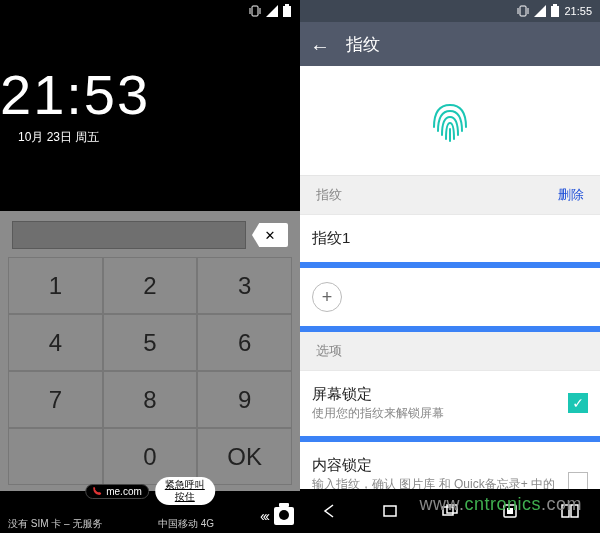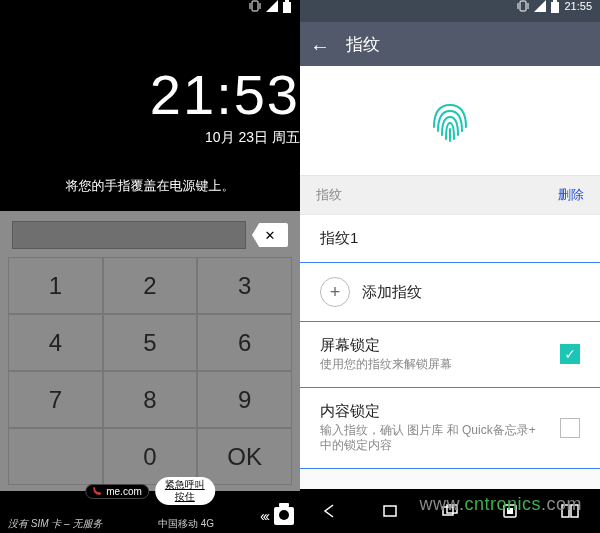--- a/index.html
+++ b/index.html
@@ -2,54 +2,54 @@
 <html><head>
 <meta charset="utf-8">
 <style>
   * { box-sizing: border-box; margin: 0; padding: 0; }
   body { width: 600px; height: 533px; background: #fff; font-family: "Helvetica Neue", Arial, sans-serif; position: relative; overflow: hidden; }
   .container { display: flex; width: 600px; height: 533px; }
   .phone { width: 300px; height: 533px; position: relative; overflow: hidden; }
   
   
   .left { background: #000; color: #fff; }
-  .statusbar { height: 22px; display: flex; align-items: flex-start; justify-content: flex-end; padding: 0 8px; font-size: 11px; gap: 4px; }
+  .statusbar { height: 22px; display: flex; align-items: center; justify-content: flex-end; padding: 0 8px; font-size: 11px; gap: 4px; }
   .statusbar .icn { display: inline-flex; }
-  .clock-big { text-align: right; margin-top: 40px; }
+  .clock-big { text-align: left; margin-top: 40px; }
   .clock-big .time { font-size: 56px; font-weight: 200; letter-spacing: 2px; }
-  .clock-big .date { font-size: 14px; margin-top: 2px; }
+  .clock-big .date { font-size: 12px; margin-top: 2px; margin-left: 18px; }
   .hint { text-align: center; font-size: 13px; margin-top: 30px; }
   .pinpad { background: #8b8b8b; position: absolute; bottom: 42px; left: 0; right: 0; height: 280px; padding: 8px; }
   .pin-input-row { display: flex; align-items: center; gap: 6px; padding: 2px 4px 8px; }
   .pin-input { flex: 1; height: 28px; background: #6f6f6f; border: 1px solid #5a5a5a; }
   .backspace { width: 36px; height: 24px; background: #fff; border-radius: 2px; display: flex; align-items: center; justify-content: center; color: #000; font-size: 13px; position: relative; clip-path: polygon(20% 0, 100% 0, 100% 100%, 20% 100%, 0 50%); }
   .grid { display: grid; grid-template-columns: repeat(3,1fr); grid-template-rows: repeat(4,1fr); height: 228px; }
   .key { border: 0.5px solid #777; display: flex; align-items: center; justify-content: center; font-size: 24px; font-weight: 300; color: #222; }
   .bottombar { position: absolute; bottom: 0; left: 0; right: 0; height: 42px; background: #000; display: flex; align-items: center; justify-content: space-between; padding: 0 20px; }
   .emerg { display: flex; align-items: center; gap: 6px; position: absolute; left: 50%; transform: translateX(-50%); top: -14px; }
   .emerg-call { background: #000; border-radius: 16px; padding: 1px 6px; display: flex; align-items: center; gap: 4px; color:#fff; font-size:10px; border:1px solid #444;}
   .emerg-btn { background: #fff; color: #000; border-radius: 14px; padding: 2px 10px; font-size: 10px; line-height: 1.2; text-align: center; text-decoration: underline; }
-  .btm-left { font-size: 10px; color: #ccc; display:flex; flex-direction:column; gap:1px; align-items:flex-start; position:absolute; bottom:2px; left:8px;font-style:italic;}
+  .btm-left { font-size: 10px; color: #ccc; display:flex; flex-direction:column; gap:1px; align-items:flex-start; position:absolute; bottom:2px; left:8px;}
   .btm-ctr { font-size: 10px; color:#ccc; position:absolute; bottom:2px; left:50%; transform:translateX(-50%);margin-left:36px;}
   .btm-right { display:flex; align-items:center; gap:6px; color:#fff; position:absolute; right:6px; bottom:8px;}
   .chevrons { font-size:14px; letter-spacing:-2px;}
   .cam { width:20px; height:18px; background:#fff; border-radius:2px; position:relative;}
   .cam::before { content:""; position:absolute; top:-4px; left:5px; width:10px; height:4px; background:#fff; border-radius:1px;}
   .cam::after { content:""; position:absolute; top:3px; left:5px; width:10px; height:10px; border-radius:50%; background:#000;}
   
   
   .right { background: #fafafa; color: #333; }
   .right .statusbar { background: #3e4754; color: #fff; }
   .header { background: #51596a; color: #fff; height: 44px; display: flex; align-items: center; padding: 0 10px; gap: 16px; }
   .back-arrow { font-size: 20px; }
   .header-title { font-size: 17px; }
   .fp-graphic { height: 110px; display: flex; align-items: center; justify-content: center; background: #fff; border-bottom: 1px solid #e5e5e5;}
   .section-head { background: #f0f0f0; color: #888; font-size: 13px; padding: 10px 16px; display: flex; justify-content: space-between; border-bottom:1px solid #e8e8e8;}
   .section-head .action { color: #1d4ed8; }
-  .row { background: #fff; padding: 14px 20px; border-bottom: 1px solid #3b82f6; display:flex; align-items:center; gap:12px; }
+  .row { background: #fff; padding: 14px 12px; border-bottom: 6px solid #3b82f6; display:flex; align-items:center; gap:12px; }
   .row .txt { flex:1; }
   .row .title { font-size: 15px; color: #222; }
   .row .sub { font-size: 12px; color: #888; margin-top: 2px; line-height:1.3;}
   .plus-circ { width: 30px; height: 30px; border: 1px solid #bbb; border-radius: 50%; display:flex; align-items:center; justify-content:center; color:#666; font-size:18px;}
   .chk { width: 20px; height: 20px; border: 1px solid #bbb; display:flex; align-items:center; justify-content:center;}
   .chk.on { background: #1bc6b4; border-color:#1bc6b4; color:#fff; font-size:14px;}
   .navbar { position:absolute; bottom:0; left:0; right:0; height:44px; background:#000; display:flex; align-items:center; justify-content:space-around; color:#fff;}
   .navbtn { width:26px; height:20px; display:flex; align-items:center; justify-content:center;}
   
   .watermark { position:absolute; right:18px; bottom:18px; font-size:18px; color:#3fae4f; font-family:Arial; letter-spacing:0.5px;}
@@ -78,21 +78,20 @@
           <svg width="10" height="14" viewBox="0 0 10 14">
             <rect x="1" y="2" width="8" height="11" fill="#fff"></rect>
             <rect x="3" y="0" width="4" height="2" fill="#fff"></rect>
           </svg>
         </span>
     </div>
     <div class="clock-big">
       <div class="time">21:53</div>
       <div class="date">10月 23日 周五</div>
     </div>
-    <div class="hint">将您的手指覆盖在电源键上。</div>
 
     <div class="pinpad">
       <div class="pin-input-row">
         <div class="pin-input"></div>
         <div class="backspace">✕</div>
       </div>
       <div class="grid">
         <div class="key">1</div>
         <div class="key">2</div>
         <div class="key">3</div>
@@ -169,23 +168,23 @@
       <span>指纹</span>
       <span class="action">删除</span>
     </div>
     <div class="row">
       <div class="txt">
           <div class="title">指纹1</div>
         </div>
     </div>
     <div class="row">
       <div class="plus-circ">+</div>
-      <div class="txt">
-          <div class="title">添加指纹</div>
-        </div>
+    </div>
+    <div class="section-head">
+      <span>选项</span>
     </div>
     <div class="row">
       <div class="txt">
         <div class="title">屏幕锁定</div>
         <div class="sub">使用您的指纹来解锁屏幕</div>
       </div>
       <div class="chk on">✓</div>
     </div>
     <div class="row">
       <div class="txt">

